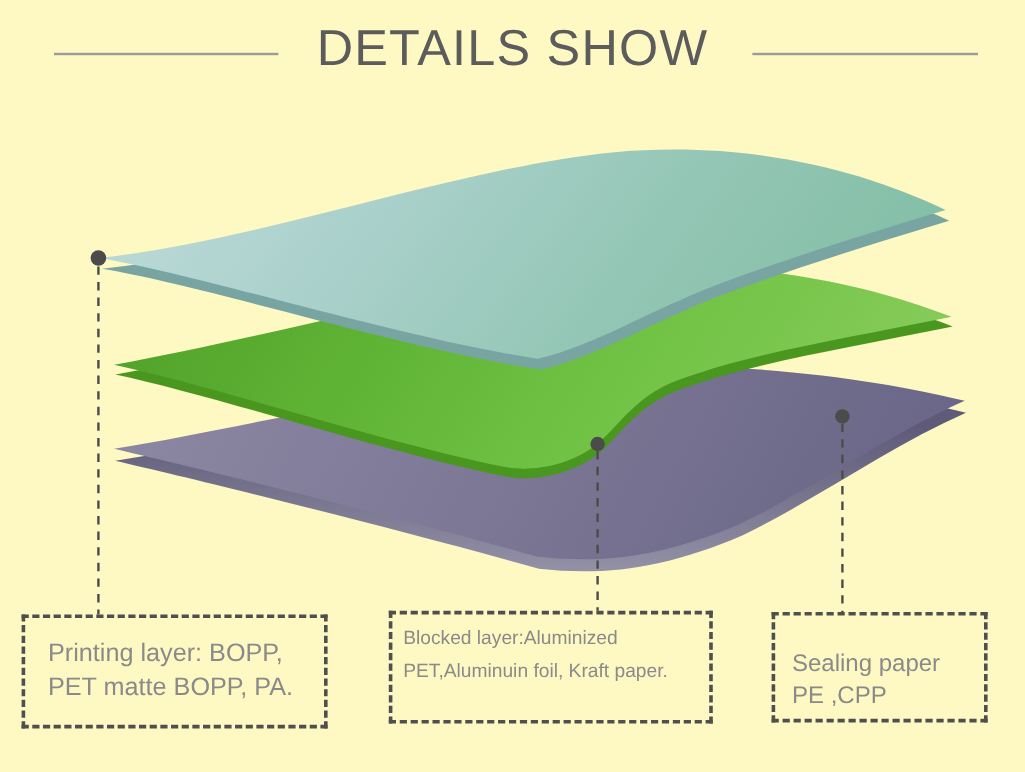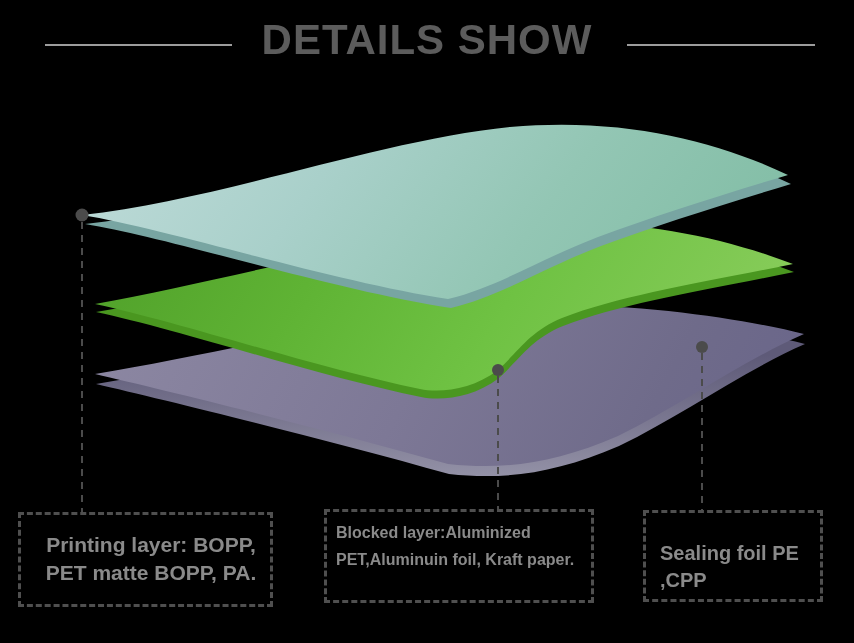--- a/index.html
+++ b/index.html
@@ -1,23 +1,22 @@
 <!DOCTYPE html>
 <html><head>
 <meta charset="utf-8">
 <style>
   html, body { margin: 0; padding: 0; background: #ffffff; }
   .canvas {
     position: relative;
     width: 854px;
     height: 643px;
-    background: #000000;
+    background: #fef9c3;
     overflow: hidden;
     font-family: "Liberation Sans", sans-serif;
-    font-weight: bold;
   }
   
   .title {
     position: absolute;
     left: 0; right: 0; top: 16px;
     text-align: center;
     font-size: 42px;
     letter-spacing: 1px;
     color: #5c5c5c;
     white-space: nowrap;
@@ -39,21 +38,21 @@
     position: absolute;
     border: 3px dashed #4f4f4f;
     color: #8a8a8a;
     box-sizing: border-box;
     background: transparent;
   }
   .callout .txt { display: block; }
   .callout.c1 {
     left: 18px; top: 512px; width: 255px; height: 95px;
     padding: 16px 8px 0 19px;
-    font-size: 21px; line-height: 28px; text-align: center;
+    font-size: 21px; line-height: 28px;
   }
   .callout.c2 {
     left: 324px; top: 509px; width: 270px; height: 94px;
     padding: 7px 4px 0 9px;
     font-size: 16px; line-height: 27px;
   }
   .callout.c3 {
     left: 643px; top: 510px; width: 180px; height: 92px;
     padding: 27px 6px 0 14px;
     font-size: 20px; line-height: 27px;
@@ -132,16 +131,16 @@
 
   <div class="callout c1">
     <span class="txt">Printing layer: BOPP, PET matte BOPP, PA.</span>
   </div>
 
   <div class="callout c2">
     <span class="txt">Blocked layer:Aluminized PET,Aluminuin foil, Kraft paper.</span>
   </div>
 
   <div class="callout c3">
-    <span class="txt">Sealing foil PE ,CPP</span>
+    <span class="txt">Sealing paper PE ,CPP</span>
   </div>
 
 </div>
 
 </body></html>

